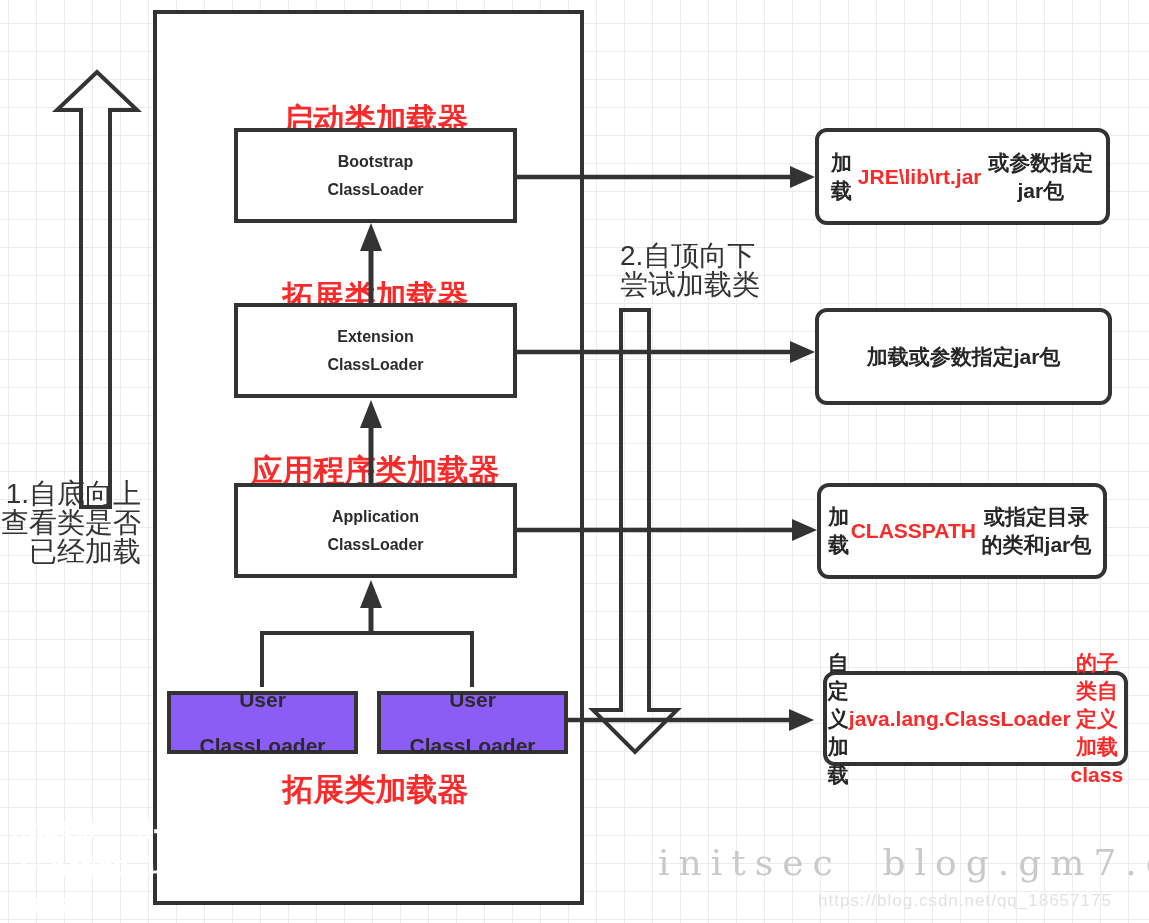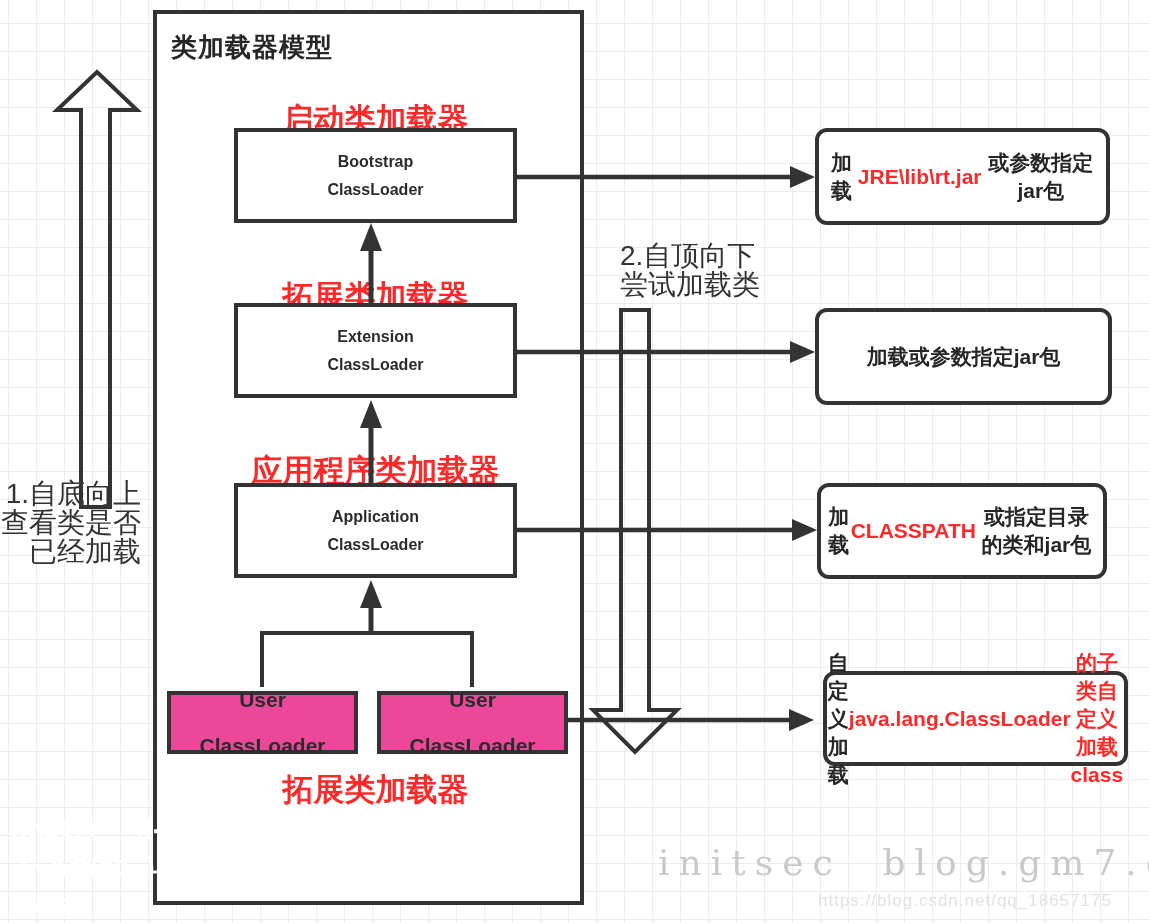--- a/index.html
+++ b/index.html
@@ -27,21 +27,21 @@
     font-size:31px; font-weight:bold; color:#fa2a2a;
   }
   .loader-box {
     position:absolute; left:77px; width:283px; height:95px;
     border:4px solid #333; background:#fff;
     display:flex; flex-direction:column; align-items:center; justify-content:center;
     font-size:16px; font-weight:bold; color:#2b2b2b; line-height:28px; text-align:center;
   }
   .user-box {
     position:absolute; top:677px; width:191px; height:63px;
-    border:4px solid #333; background:#ec4899;
+    border:4px solid #333; background:#8b5cf6;
     display:flex; flex-direction:column; align-items:center; justify-content:center;
     font-size:21px; font-weight:bold; color:#2b2b2b; line-height:26px; text-align:center;gap:20px;
   }
   .target-box {
     position:absolute; border:4px solid #333; border-radius:12px; background:#fff;
     display:flex; align-items:center; justify-content:center;
     font-size:21px; font-weight:bold; color:#262626; line-height:28px; text-align:center;
     z-index:1; padding:0 6px;
   }
   .target-box .red { color:#fa2a2a; }
@@ -65,21 +65,20 @@
     word-break:break-all; transform:rotate(-2deg);
   }
   svg.connectors { position:absolute; left:0; top:0; z-index:3; pointer-events:none; }
 </style>
 </head>
 <body>
 
 <div class="canvas">
 
   <div class="container">
-    <div class="diagram-title">类加载器模型</div>
 
     <div class="red-label" style="top:85px">启动类加载器</div>
     <div class="loader-box" style="top:114px">
       <span>Bootstrap</span>
       <span>ClassLoader</span>
     </div>
 
     <div class="red-label" style="top:262px">拓展类加载器</div>
     <div class="loader-box" style="top:289px">
       <span>Extension</span>

